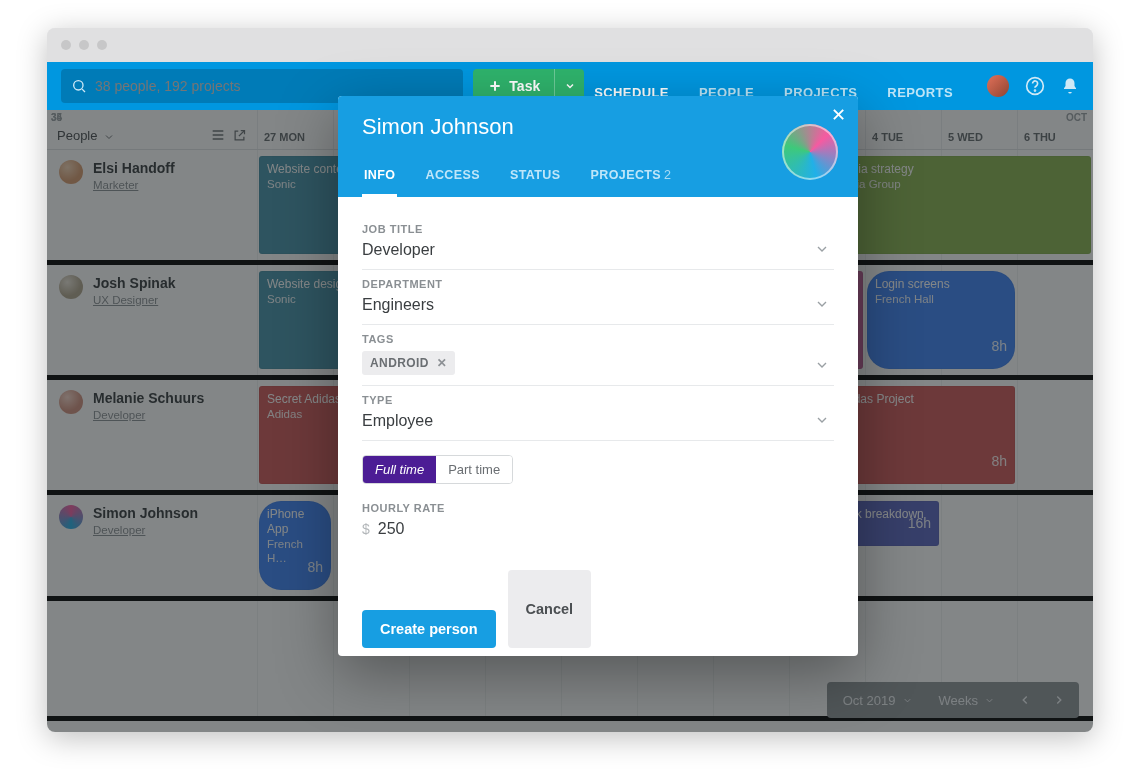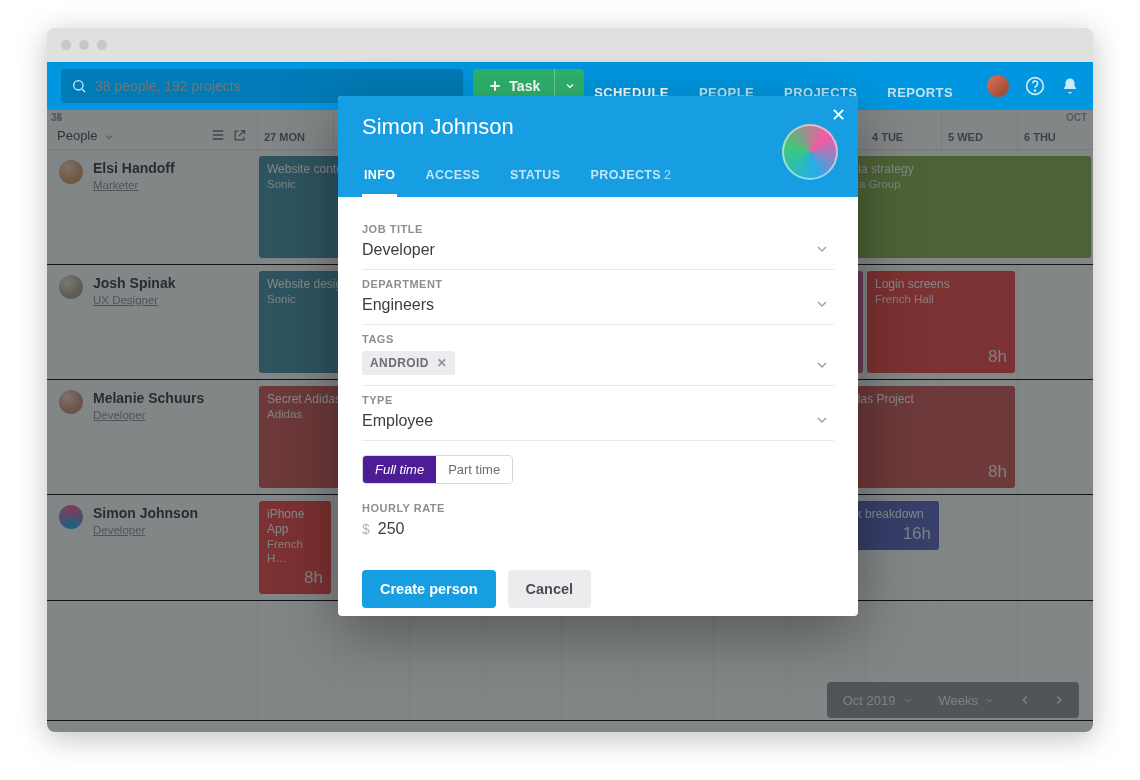--- a/index.html
+++ b/index.html
@@ -25,40 +25,40 @@
   .icon-btn { color:#cfe9f6; display:flex; }
   
   .body { position:relative; height: calc(100% - 34px - 48px); background:#fff; display:flex; flex-direction:column; }
   .cal-header { display:flex; height:40px; border-bottom:1px solid #e1e3e5; font-size:11px; color:#6a6f73; position:relative; }
   .people-head { width:210px; display:flex; align-items:flex-end; padding:0 10px 6px 10px; gap:6px; font-size:13px; color:#474b4e; }
   .people-head .spacer { flex:1; }
   .wknum { position:absolute; top:2px; font-size:10px; color:#9aa0a4; }
   .daycells { flex:1; display:grid; grid-template-columns: repeat(11, 76px); }
   .daycell { border-left:1px solid #eceeef; display:flex; align-items:flex-end; padding:0 0 6px 6px; font-size:11px; color:#63686c; font-weight:600; }
   .rows { flex:1; overflow:hidden; }
-  .row { display:flex; border-bottom:1px solid #000000; height:115px; position:relative; }
+  .row { display:flex; border-bottom:5px solid #000000; height:115px; position:relative; }
   .row.short { height:106px; }
   .person-cell { width:210px; padding:10px 12px; display:flex; gap:10px; align-items:flex-start; }
   .pavatar { width:24px; height:24px; border-radius:50%; background:#b0b4b8; flex-shrink:0; }
   .pavatar.p1 { background: radial-gradient(circle at 35% 30%, #f3d2b3, #d79a6e 60%); }
   .pavatar.p2 { background: radial-gradient(circle at 35% 30%, #e9e2d6, #b0a48c 60%); }
   .pavatar.p3 { background: radial-gradient(circle at 35% 30%, #f6d3c6, #d18f7c 60%); }
   .pavatar.p4 { background: conic-gradient(#f65aa1, #21b0e8, #f65aa1); }
   .pname { font-size:14px; font-weight:700; color:#34383b; line-height:1.2; }
   .prole { font-size:11.5px; color:#8b9094; margin-top:2px;text-decoration:underline; }
   .lane { flex:1; position:relative; display:grid; grid-template-columns: repeat(11, 76px); }
   .lane .gridline { border-left:1px solid #f0f1f2; }
   .task { position:absolute; top:6px; bottom:6px; border-radius:3px; padding:6px 8px; color:#fff; font-size:12px; line-height:1.25; box-shadow: inset 0 0 0 1px rgba(0,0,0,0.04); }
   .task .t1 { font-weight:500; }
   .task .t2 { font-size:11.5px; opacity:0.92; }
-  .task .hrs { position:absolute; right:8px; bottom:6px; font-size:17px; opacity:0.9; }
+  .task .hrs { position:absolute; right:8px; bottom:14px; font-size:14px; opacity:0.9; }
   .c-teal { background:#4390a8; }
   .c-green { background:#87b24d; }
   .c-pink { background:#c15a94; }
-  .c-purple{ background:#ef4444; }
+  .c-purple{ background:#3b82f6;border-radius:22px; }
   .c-red   { background:#cf5555; }
   .c-blue  { background:#5862bf; }
   
   .datepager { position:absolute; right:14px; bottom:14px; display:flex; align-items:center; gap:10px; background:#8f9498; border-radius:4px; padding:6px 8px; color:#eef1f3; font-size:13px; }
   .datepager .drop { display:flex; align-items:center; gap:6px; padding:4px 8px; }
   .datepager .nav { width:24px; height:24px; display:flex; align-items:center; justify-content:center; border-radius:3px; }
   
   .scrim { position:absolute; inset:0; background:rgba(30,34,37,0.55); }
   
   .modal { position:absolute; left:291px; top:68px; width:520px; background:#fff; border-radius:4px; box-shadow:0 18px 60px rgba(0,0,0,0.35); overflow:hidden; }
@@ -78,21 +78,21 @@
   .chev { position:absolute; right:4px; bottom:12px; color:#9aa0a4; }
   .chip { display:inline-flex; align-items:center; gap:8px; background:#ececee; color:#6a6e72; font-size:12px; font-weight:600; letter-spacing:0.4px; padding:5px 8px; border-radius:3px; margin-top:6px; }
   .chip .x { color:#8d9195; cursor:pointer; }
   .segment { display:inline-flex; border:1px solid #d6d9db; border-radius:4px; overflow:hidden; margin-top:14px; }
   .segment .seg { padding:6px 12px; font-size:13px; color:#6a6e72; background:#fff; cursor:pointer; }
   .segment .seg.active { background:#4c1d95; color:#fff;font-style:italic; }
   .rate { display:flex; align-items:center; gap:8px; margin-top:6px; }
   .rate .cur { color:#b3b7ba; font-size:14px; }
   .rate input { border:none; outline:none; font-size:16px; color:#3a3e41; width:120px; }
   .actions { display:flex; gap:12px; margin-top:22px; }
-  .btn-primary { background:#179ee2; color:#fff; font-size:14.5px; font-weight:600; padding:11px 18px; border-radius:4px; border:none; cursor:pointer; }
+  .btn-primary { background:#179ee2; color:#fff; font-size:14.5px; font-weight:600; padding:11px 18px; border-radius:4px; border:none; cursor:pointer;margin-top:40px; }
   .btn-secondary { background:#ececee; color:#4b4f52; font-size:14.5px; font-weight:600; padding:11px 18px; border-radius:4px; border:none; cursor:pointer; }
   svg { display:block; }
 </style>
 </head>
 <body>
 <div class="canvas">
   <div class="window">
 
     <div class="titlebar">
       <div class="dot"></div>

